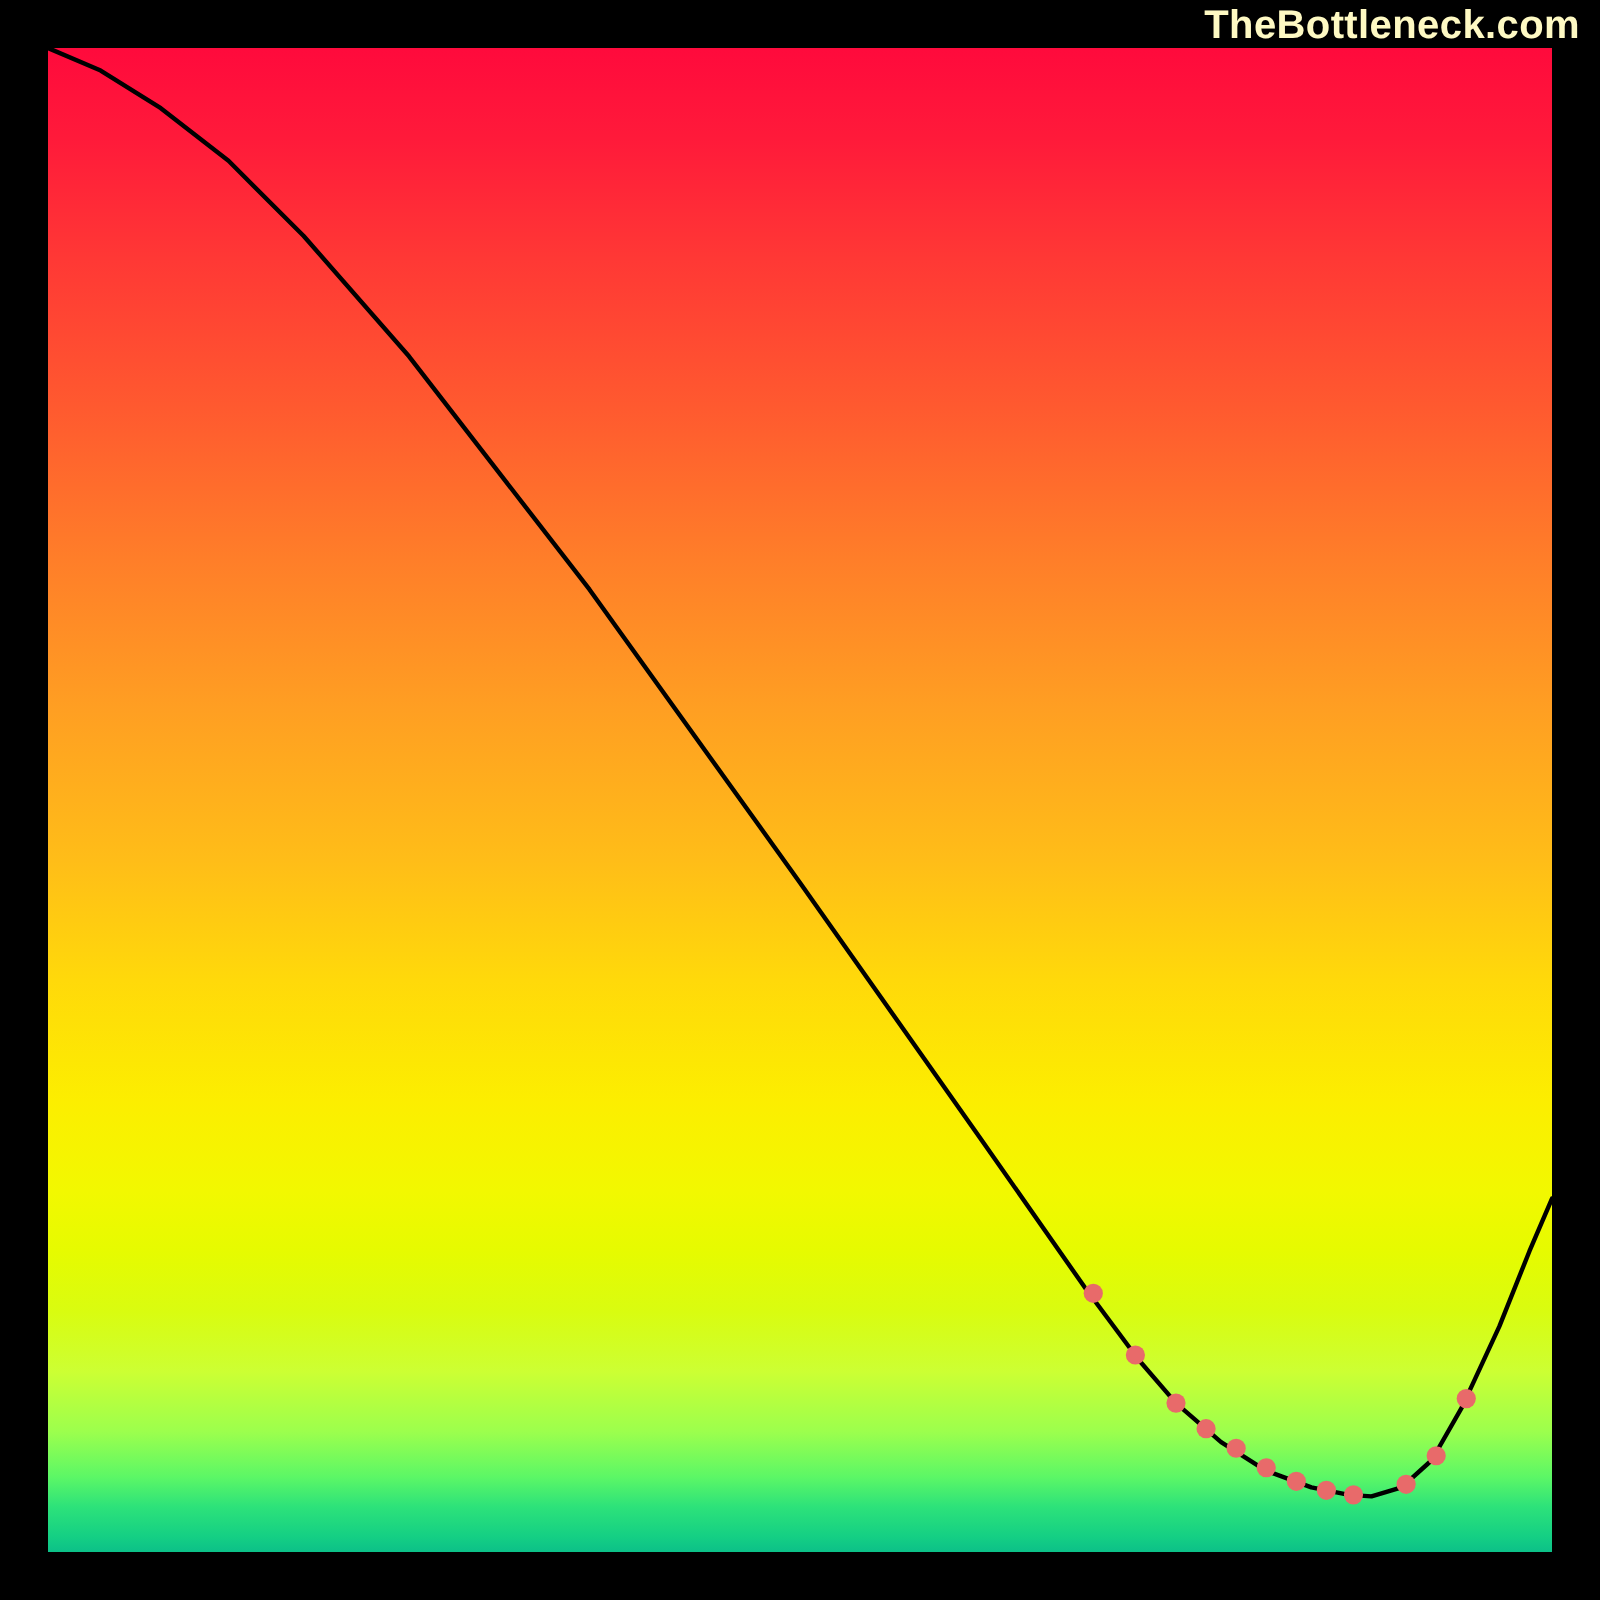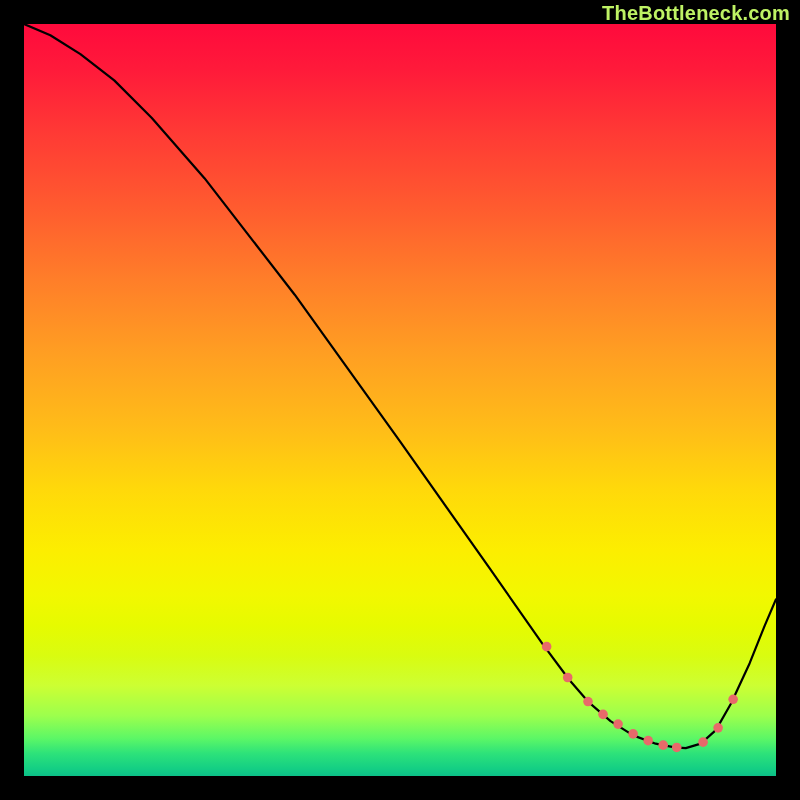--- a/index.html
+++ b/index.html
@@ -14,21 +14,21 @@
   .frame {
     position: relative;
     width: 800px;
     height: 800px;
     background: #000;
   }
   .watermark {
     position: absolute;
     top: 2px;
     right: 10px;
-    color: #bef264;
+    color: #fef9c3;
     font-size: 20px;
     font-weight: 600;
     letter-spacing: 0.2px;
     z-index: 50;
   }
   .plot-area {
     position: absolute;
     
     left: 24px;
     top: 24px;

